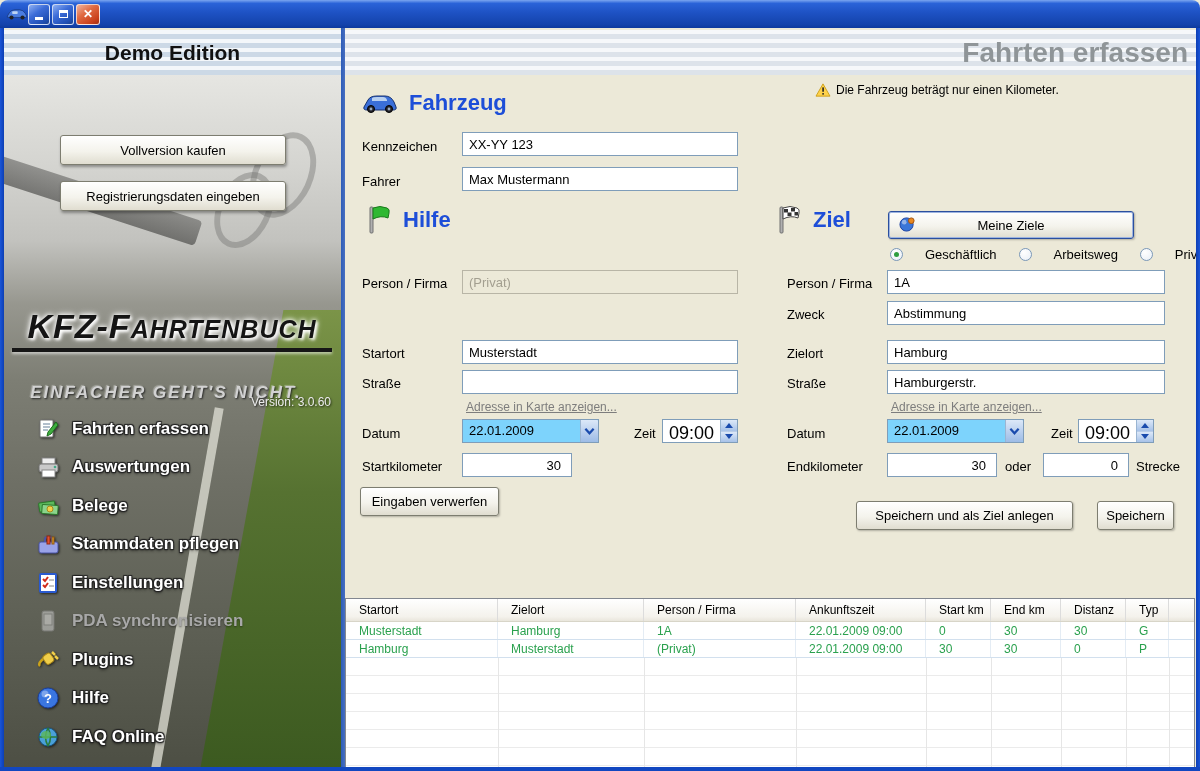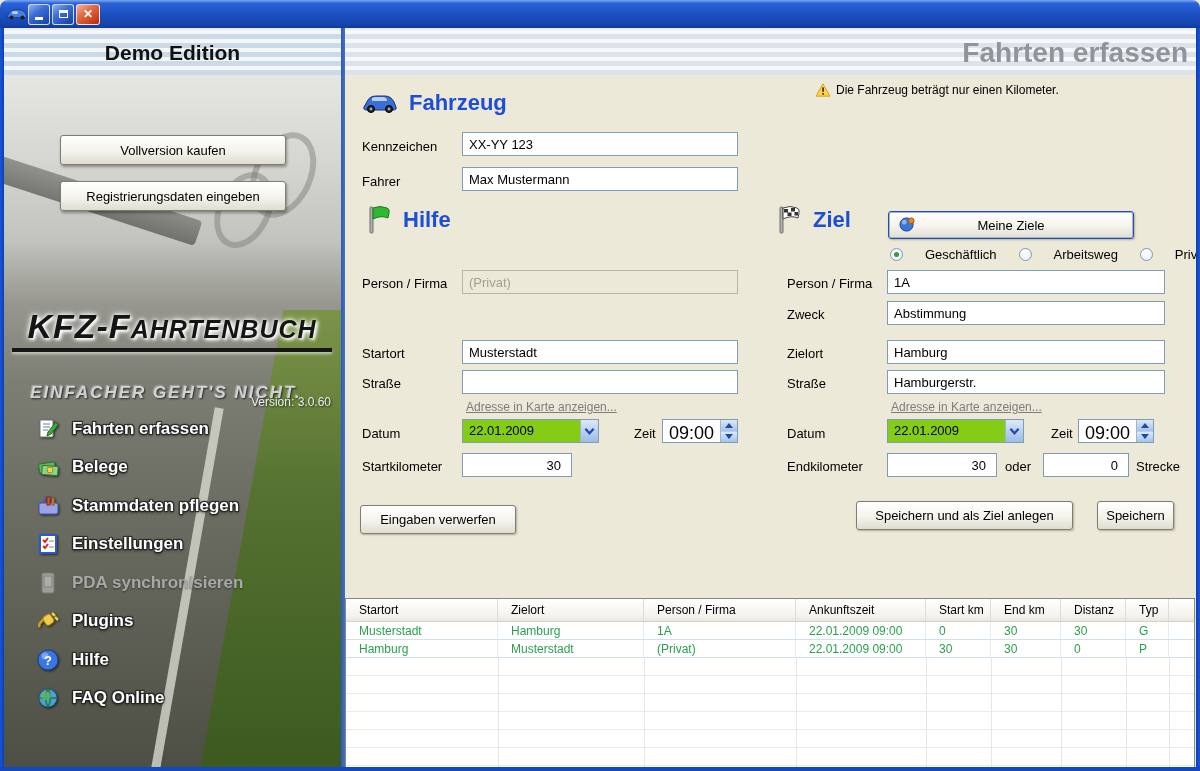--- a/index.html
+++ b/index.html
@@ -80,21 +80,21 @@
   .warning { position:absolute; left:470px; top:8px; display:flex; align-items:center; gap:5px; font-size:12px; color:#000; }
   .sec-head { position:absolute; display:flex; align-items:center; gap:10px; }
   .sec-head .t { font-size:22px; font-weight:bold; color:#1d4ed8; }
 
   .flabel { position:absolute; font-size:13px; color:#000; }
   .input { position:absolute; height:24px; border:1px solid #7f9db9; background:#fff; font-family:"Liberation Sans",sans-serif; font-size:13px; padding:0 6px; color:#000; }
   .input.dis { background:#ece9d8; color:#a39f90; border-color:#b8b5a6; }
   .input.num { text-align:right; padding-right:10px; }
   .maplink { position:absolute; font-size:12px; color:#7d7d7d; text-decoration:underline; cursor:pointer; }
 
-  .combo { position:absolute; height:24px; border:1px solid #7f9db9; background:#84cc16; display:flex; align-items:stretch; }
+  .combo { position:absolute; height:24px; border:1px solid #7f9db9; background:#7dd3fc; display:flex; align-items:stretch; }
   .combo .val { flex:1; font-size:13px; padding:3px 0 0 6px; }
   .combo-btn { width:18px; border-left:1px solid #9ab5d2; border-radius:0 1px 1px 0;
     background:linear-gradient(180deg,#dce8f8 0%,#b9cfee 55%,#9dbce6 100%);
     display:flex; align-items:center; justify-content:center; cursor:default; }
   .spin { position:absolute; height:24px; border:1px solid #7f9db9; background:#fff; display:flex; }
   .spin .val { flex:1; font-size:18px; padding:3px 0 0 6px; }
   .spin-btns { width:17px; display:flex; flex-direction:column; border-left:1px solid #9ab5d2; }
   .spin-b { flex:1; background:linear-gradient(180deg,#dce8f8,#a7c2e8); display:flex; align-items:center; justify-content:center; cursor:default; }
   .spin-b:first-child { border-bottom:1px solid #b9cde8; }
   .tri-up { width:0; height:0; border-left:4px solid transparent; border-right:4px solid transparent; border-bottom:5px solid #1a4bad; }
@@ -177,20 +177,31 @@
           <span class="ic">
             <svg width="22" height="22" viewBox="0 0 22 22">
                 <rect x="3" y="2" width="13" height="17" rx="1" fill="#fff" stroke="#777"></rect>
                 <line x1="6" y1="6" x2="13" y2="6" stroke="#9ab" stroke-width="1.5"></line>
                 <line x1="6" y1="9" x2="13" y2="9" stroke="#9ab" stroke-width="1.5"></line>
                 <line x1="6" y1="12" x2="11" y2="12" stroke="#9ab" stroke-width="1.5"></line>
                 <path d="M19 4 L11 14 L10 18 L14 16 L21 7Z" fill="#3fae3f" stroke="#1c6e1c"></path>
               </svg>
           </span>
           <span class="lbl">Fahrten erfassen</span>
+        </div>
+        <div class="nav-item">
+          <span class="ic">
+            <svg width="23" height="21" viewBox="0 0 23 21">
+                <rect x="5" y="1" width="13" height="6" fill="#eee" stroke="#888"></rect>
+                <rect x="2" y="7" width="19" height="8" rx="2" fill="#c9c9c9" stroke="#777"></rect>
+                <rect x="5" y="13" width="13" height="7" fill="#fff" stroke="#888"></rect>
+                <circle cx="18" cy="10" r="1.3" fill="#4a8"></circle>
+              </svg>
+          </span>
+          <span class="lbl">Auswertungen</span>
         </div>
         <div class="nav-item">
           <span class="ic">
             <svg width="23" height="20" viewBox="0 0 23 20">
                 <rect x="2" y="6" width="16" height="9" rx="1" fill="#5cb85c" stroke="#2c7a2c" transform="rotate(-8 10 10)"></rect>
                 <rect x="5" y="9" width="16" height="9" rx="1" fill="#8bd48b" stroke="#2c7a2c" transform="rotate(4 13 13)"></rect>
                 <circle cx="13" cy="13" r="3" fill="#f0d24a" stroke="#a8881a"></circle>
               </svg>
           </span>
           <span class="lbl">Belege</span>
@@ -399,21 +410,21 @@
               <span class="tri-dn"></span>
             </span>
         </span>
       </div>
       <span class="flabel" style="left:442px; top:384px;text-align:center;">Endkilometer</span>
       <input class="input num" style="left: 542px; top: 378px; width: 110px;" value="30">
       <span class="flabel" style="left:660px; top:384px;">oder</span>
       <input class="input num" style="left: 698px; top: 378px; width: 86px;" value="0">
       <span class="flabel" style="left:791px; top:384px;">Strecke</span>
 
-      <div class="xp-btn" style="left:15px; top:430px; width:156px; height:29px;">
+      <div class="xp-btn" style="left:15px; top:412px; width:139px; height:29px;">
         <span>Eingaben verwerfen</span>
       </div>
       <div class="xp-btn" style="left:511px; top:426px; width:217px; height:29px;">
         <span>Speichern und als Ziel anlegen</span>
       </div>
       <div class="xp-btn" style="left:752px; top:426px; width:77px; height:29px;">
         <span>Speichern</span>
       </div>
 
       <div class="grid">

